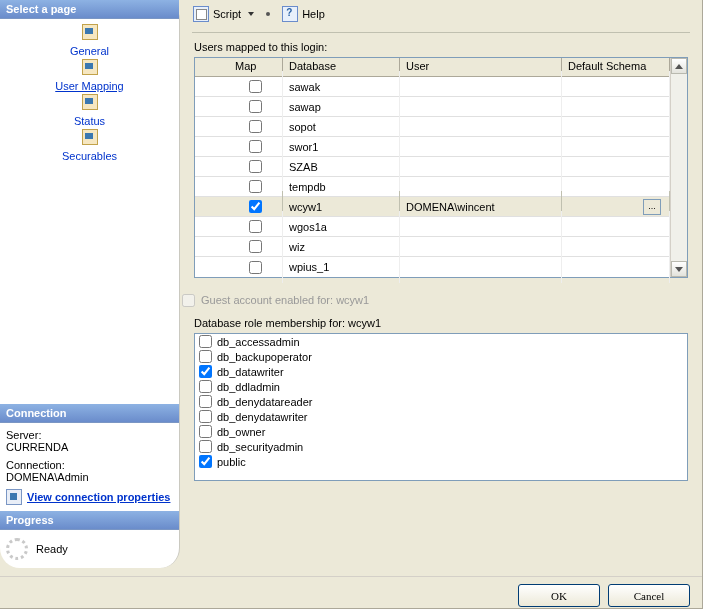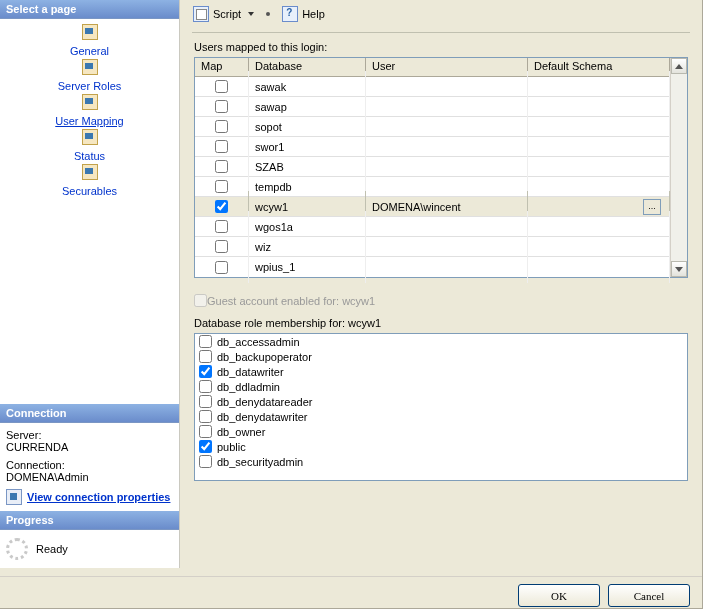--- a/index.html
+++ b/index.html
@@ -17,20 +17,21 @@
   .main-layout {
     display: flex;
     height: 568px;
   }
   .left-pane {
     width: 180px;
     background: #fff;
     display: flex;
     flex-direction: column;
     border-right: 1px solid #cac9c0;
+    border-radius: 20px;
   }
   .pane-header {
     background: linear-gradient(#8db2e3, #6a8ccb);
     color: #fff;
     font-weight: bold;
     padding: 3px 6px;
     border-bottom: 1px solid #7a96c4;
   }
   .pane-section {
     padding: 4px 6px;
@@ -98,38 +99,38 @@
   .field-label { margin-bottom: 4px; }
   .grid-wrap {
     border:1px solid #7f9db9;
     background:#fff;
     position:relative;
     display:flex;
   }
   .grid-main{flex:1;}
   .grid-header{display:flex;background:#ece9d8;border-bottom:1px solid #aca899;height:19px;}
   .gh{border-right:1px solid #aca899;padding:2px 6px;font-weight:normal;overflow:hidden;white-space:nowrap;}
-  .col-map{width:54px;}
+  .col-map{width:54px;margin-left:34px;}
   .col-db{width:117px;}
   .col-user{width:162px;}
   .col-schema{flex:1;}
   .grid-body{}
   .grow{display:flex;height:20px;align-items:center;border-bottom:1px solid #e0e0e0;}
   .grow:last-child{border-bottom:none;}
   .grow .cell{border-right:1px solid #eee;padding:16px 6px;overflow:hidden;white-space:nowrap;height:100%;display:flex;align-items:center;}
   .grow.selected{background:#ece9d8;}
   .grow.selected .cell{border-right:1px solid #c0c0b0;}
   .cell.map{justify-content:center;}
   .ellipsis-btn{width:18px;height:16px;border:1px solid #7f9db9;background:#ece9d8;font-size:9px;line-height:12px;text-align:center;cursor:pointer;margin-right:2px;}
   .vscroll{width:17px;background:#f0f0ea;border-left:1px solid #d4d0c8;position:relative;}
   .sbtn{height:16px;background:linear-gradient(#fff,#e3e3dc);border:1px solid #b9b9af;position:absolute;left:0;right:0;display:flex;align-items:center;justify-content:center;}
   .sbtn.up{top:0;} .sbtn.down{bottom:0;}
   .arrow-up{width:0;height:0;border-left:4px solid transparent;border-right:4px solid transparent;border-bottom:5px solid #555;}
   .arrow-down{width:0;height:0;border-left:4px solid transparent;border-right:4px solid transparent;border-top:5px solid #555;}
-  .guest-row{display:flex;align-items:center;padding:16px 14px 6px 14px;color:#999;}
+  .guest-row{display:flex;gap:6px;padding:16px 14px 6px 2px;color:#999;}
   .guest-row input[type=checkbox]{accent-color:#999;}
   .role-list{border:1px solid #7f9db9;background:#fff;height:148px;overflow:hidden;}
   .role-item{display:flex;align-items:center;gap:5px;padding:1px 4px;}
   .role-item.selected{background:#0a246a;color:#fff;}
   input[type=checkbox]{width:13px;height:13px;margin:0;}
   .button-bar{
     height:38px;display:flex;justify-content:flex-end;align-items:center;gap:8px;
     padding:0 12px;border-top:1px solid #d4d0c8;background:#ece9d8;margin-top:8px;
   }
   .win-btn{
@@ -142,24 +143,20 @@
 <body>
 
 <div class="main-layout">
 
   <div class="left-pane">
     <div class="pane-header">Select a page</div>
     <div class="pane-section">
       <div class="nav-item">
         <span class="nav-icon"></span>
         <a href="#">General</a>
-      </div>
-      <div class="nav-item">
-        <span class="nav-icon"></span>
-        <a href="#">Server Roles</a>
       </div>
       <div class="nav-item selected">
         <span class="nav-icon"></span>
         <a href="#">User Mapping</a>
       </div>
       <div class="nav-item">
         <span class="nav-icon"></span>
         <a href="#">Status</a>
       </div>
       <div class="nav-item">
@@ -362,26 +359,26 @@
           </div>
           <div class="role-item">
             <input type="checkbox" style="">
             <span>db_denydatawriter</span>
           </div>
           <div class="role-item">
             <input type="checkbox" style="">
             <span>db_owner</span>
           </div>
           <div class="role-item">
+            <input type="checkbox" style="">
+            <span>db_securityadmin</span>
+          </div>
+          <div class="role-item">
             <input type="checkbox" checked="" style="">
             <span>public</span>
-          </div>
-          <div class="role-item">
-            <input type="checkbox" style="">
-            <span>db_securityadmin</span>
           </div>
         </div>
     </div>
   </div>
 </div>
 
 <div class="button-bar">
   <button class="win-btn">OK</button>
   <button class="win-btn">Cancel</button>
 </div>

